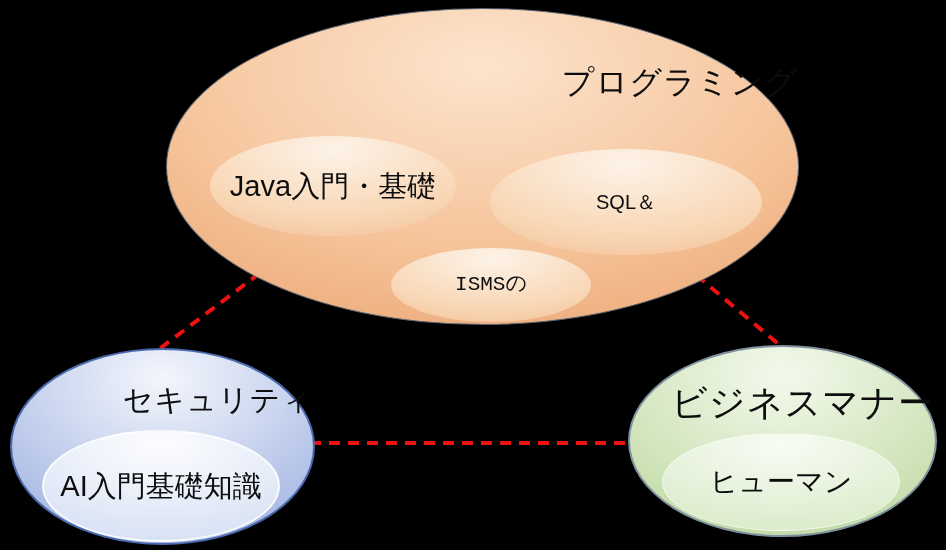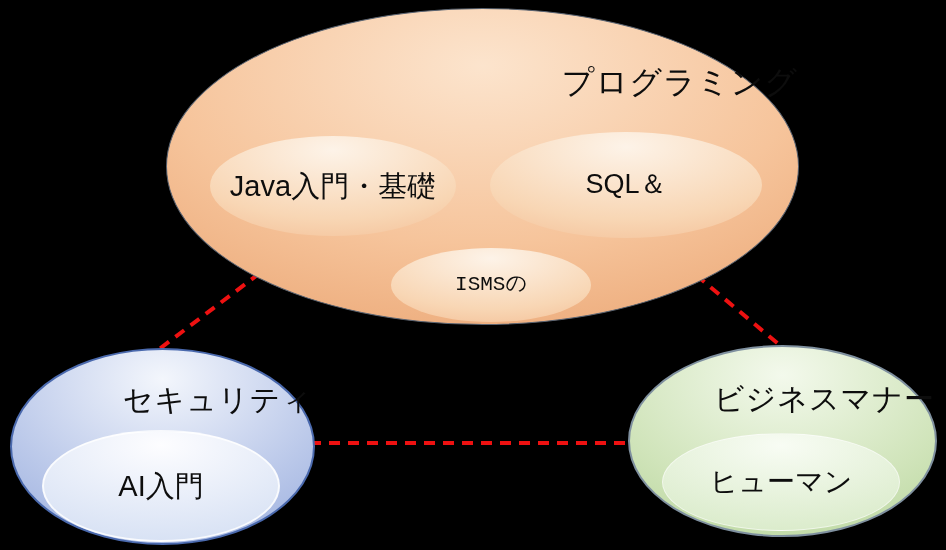--- a/index.html
+++ b/index.html
@@ -61,21 +61,21 @@
     border: 1.5px solid var(--orange-border, #5a6472);
   }
   #prog .group-label { top 52px; top: 52px; font-size: 32px; }
   .orange-sub {
     background: radial-gradient(115% 125% at 50% 14%,
       var(--orange-inner-light, #fdf3e8) 0%,
       #f8d6b4 55%,
       var(--orange-inner-dark, #f1b083) 100%);
   }
   #java { left: 43px;  top: 127px; width: 246px; height: 100px; font-size: 29px; }
-  #sql  { left: 323px; top: 123px; width: 272px; height: 106px; font-size: 27px; }
+  #sql  { left: 323px; top: 140px; width: 272px; height: 106px; font-size: 20px; }
   #ai   { left: 224px; top: 239px; width: 200px; height: 74px;  font-size: 21px;
           font-family: "Liberation Mono", "DejaVu Sans Mono", monospace; }
   
   #sec {
     left: 10px; top: 348px; width: 305px; height: 197px;
     background: radial-gradient(120% 135% at 50% 15%,
       var(--blue-light, #f3f6fc) 0%,
       #b9c7e9 48%,
       var(--blue-dark, #7e97d3) 100%);
     border: 2px solid var(--blue-border, #4a69ad);
@@ -91,21 +91,21 @@
   }
   
   #biz {
     left: 628px; top: 345px; width: 309px; height: 192px;
     background: radial-gradient(120% 135% at 50% 15%,
       var(--green-light, #f3f9ec) 0%,
       #d0e4ba 48%,
       var(--green-dark, #a3c983) 100%);
     border: 2px solid var(--green-border, #7f909f);
   }
-  #biz .group-label { top: 32px; font-size: 30px; }
+  #biz .group-label { top: 32px; font-size: 36px; }
   #human {
     left: 32px; top: 86px; width: 238px; height: 98px;
     font-size: 28px;
     background: radial-gradient(115% 125% at 50% 12%,
       var(--green-inner-light, #f8fcf4) 0%,
       var(--green-inner-dark, #cfe5bb) 100%);
     border: 1px solid rgba(255,255,255,0.55);
   }
 </style>
 </head>
@@ -134,20 +134,21 @@
     <div class="ellipse sub orange-sub" id="ai">
       <div>ISMSの</div>
     </div>
   </div>
 
   <div class="ellipse" id="sec">
     <div class="group-label">セキュリティ</div>
 
     <div class="ellipse sub" id="isms">
       <div>AI入門</div>
+      <div>基礎知識</div>
     </div>
   </div>
 
   <div class="ellipse" id="biz">
     <div class="group-label">ビジネスマナー</div>
 
     <div class="ellipse sub" id="human">
       <div>ヒューマン</div>
     </div>
   </div>

